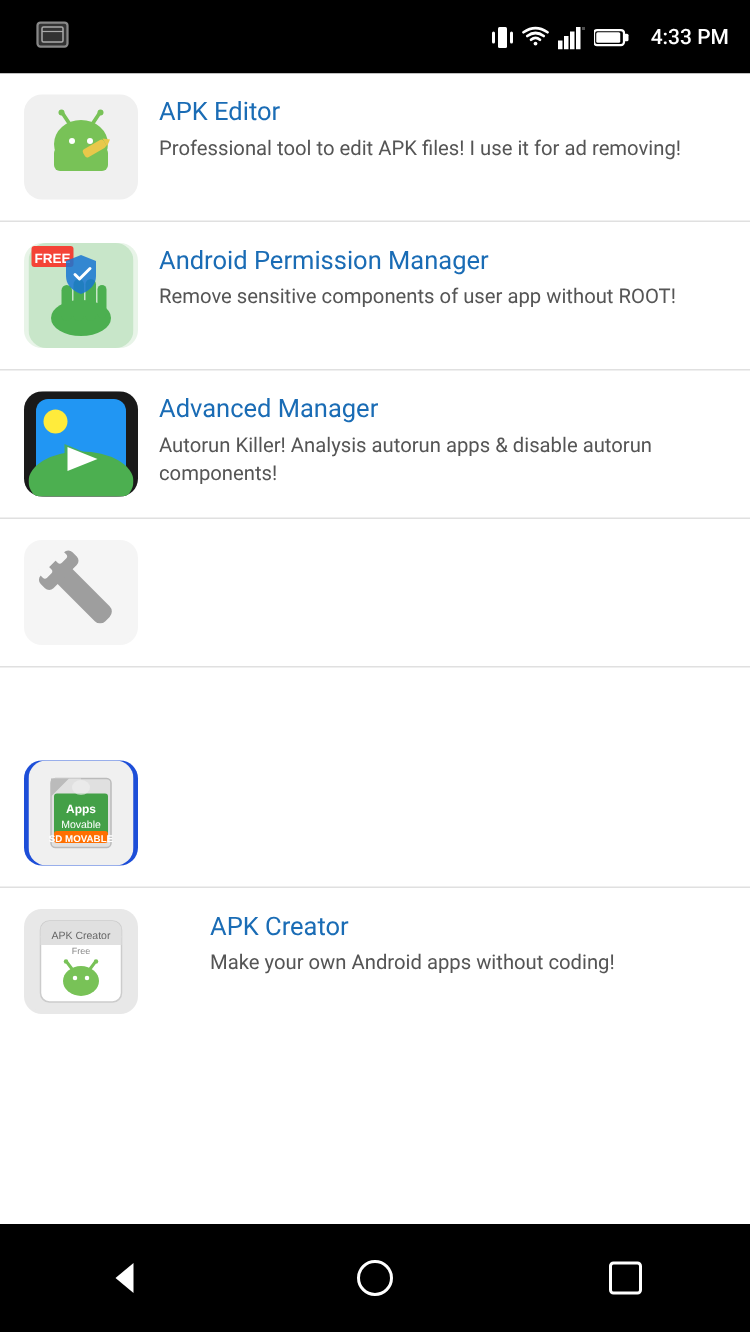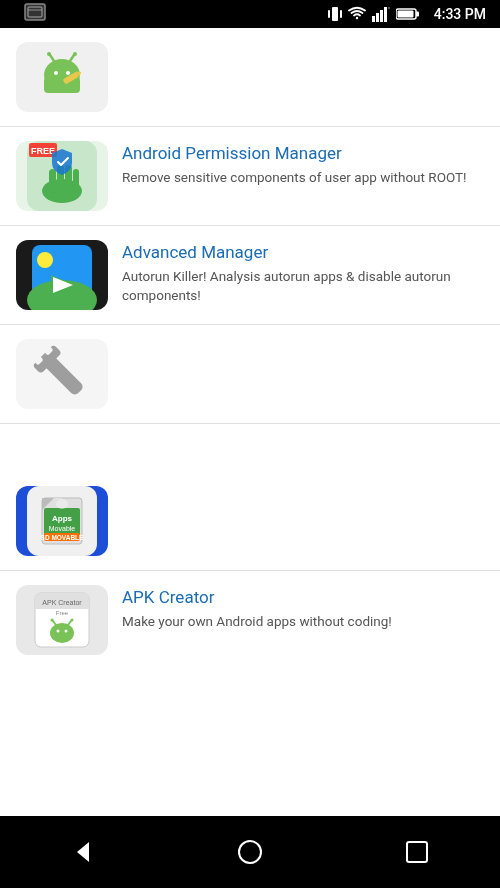--- a/index.html
+++ b/index.html
@@ -10,21 +10,21 @@
       font-family: 'Roboto', Arial, sans-serif;
       display: flex;
       flex-direction: column;
       overflow: hidden;
     }
 
     
     .status-bar {
       background: #000;
       color: #fff;
-      height: 28px;
+      height: 49px;
       display: flex;
       align-items: center;
       justify-content: flex-end;
       padding: 0 14px;
       flex-shrink: 0;
     }
     .status-icons {
       display: flex;
       align-items: center;
       gap: 6px;
@@ -45,21 +45,21 @@
 
     .app-item {
       display: flex;
       align-items: flex-start;
       padding: 14px 16px;
       border-bottom: 1px solid #e0e0e0;
       cursor: pointer;
     }
 
     .app-icon {
-      width: 92px;
+      width: 76px;
       height: 70px;
       border-radius: 12px;
       flex-shrink: 0;
       margin-right: 14px;
       overflow: hidden;
       display: flex;
       align-items: center;
       justify-content: center;
     }
 
@@ -192,20 +192,24 @@
         <circle cx="36" cy="26" r="2" fill="white"></circle>
 
         <rect x="12" y="30" width="36" height="16" rx="4" fill="#78c257"></rect>
 
         <g transform="translate(32,35) rotate(-30)">
           <rect x="0" y="-3" width="16" height="6" rx="2" fill="#e8c84a"></rect>
           <polygon points="16,-3 20,0 16,3" fill="#e8c84a"></polygon>
         </g>
       </svg>
     </div>
+    <div class="app-info">
+      <div class="app-name">APK Editor</div>
+      <div class="app-desc">Professional tool to edit APK files! I use it for ad removing!</div>
+    </div>
   </div>
 
   <div class="app-item">
     <div class="app-icon icon-adv-perm" style="position:relative;">
       <svg width="70" height="70" viewBox="0 0 70 70">
         <rect width="70" height="70" fill="#c8e6c9" rx="12"></rect>
 
         <ellipse cx="35" cy="50" rx="20" ry="12" fill="#4caf50"></ellipse>
 
         <rect x="22" y="28" width="7" height="24" rx="3.5" fill="#4caf50"></rect>
@@ -280,21 +284,21 @@
         <text x="35" y="45" font-size="7" fill="white" text-anchor="middle" font-family="Arial">Movable</text>
 
         <ellipse cx="35" cy="18" rx="6" ry="5" fill="#f0f0f0" opacity="0.6"></ellipse>
 
         <rect x="17" y="47" width="36" height="8" rx="2" fill="#ff6f00"></rect>
         <text x="35" y="54" font-size="6.5" fill="white" text-anchor="middle" font-family="Arial" font-weight="bold">SD MOVABLE</text>
       </svg>
     </div>
   </div>
 
-  <div class="app-item" style="border-bottom: none;">
+  <div class="app-item" style="border-bottom: none; gap: 34px;">
     <div class="app-icon icon-apk-creator">
       <svg width="70" height="70" viewBox="0 0 70 70">
         <rect width="70" height="70" fill="#e8e8e8" rx="12"></rect>
 
         <rect x="8" y="8" width="54" height="54" rx="6" fill="white" stroke="#ccc" stroke-width="1"></rect>
 
         <rect x="8" y="8" width="54" height="16" rx="6" fill="#e0e0e0"></rect>
         <rect x="8" y="18" width="54" height="6" fill="#e0e0e0"></rect>
         <text x="35" y="20" font-size="7" fill="#666" text-anchor="middle" font-family="Arial">APK Creator</text>
         <text x="35" y="30" font-size="6" fill="#888" text-anchor="middle" font-family="Arial">Free</text>

